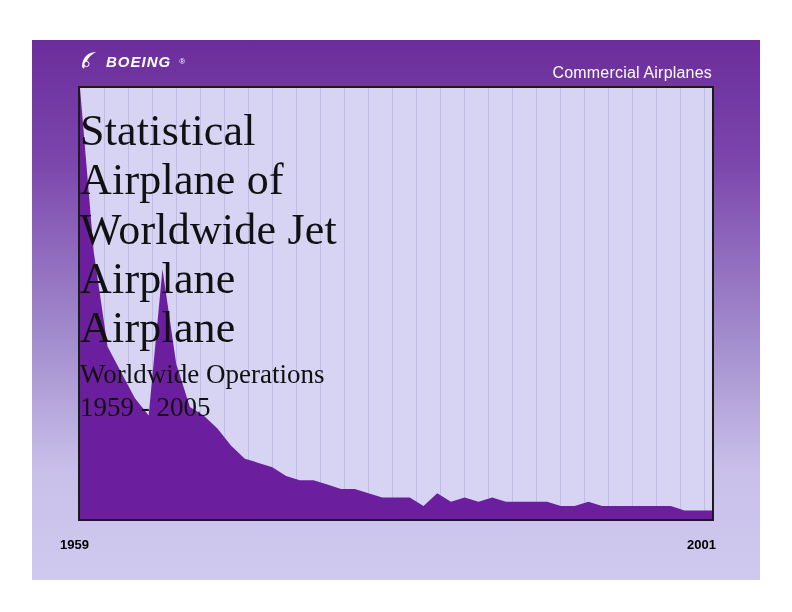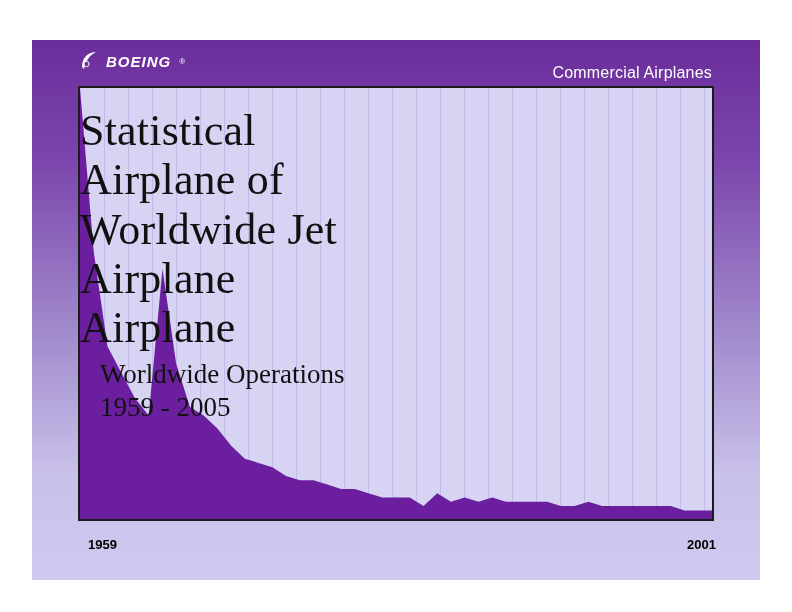--- a/index.html
+++ b/index.html
@@ -106,31 +106,30 @@
     font-size: 44px;
     line-height: 1.12;
     font-weight: normal;
     letter-spacing: 0.2px;
   }
   .title-sub {
     margin-top: 6px;
     font-size: 27px;
     line-height: 1.2;
     font-weight: normal;
-    margin-left: 20px;
   }
   .axis-label {
     position: absolute;
     bottom: 28px;
     color: #000000;
     font-size: 13px;
     font-weight: bold;
     font-family: "Liberation Sans", sans-serif;
   }
-  .axis-left { left: 56px; }
+  .axis-left { left: 28px; }
   .axis-right { right: 44px; }
 </style>
 </head>
 <body>
 
 <div class="slide">
 
   <div class="header">
     <div class="logo">
       <svg width="18" height="20" viewBox="0 0 18 20">

